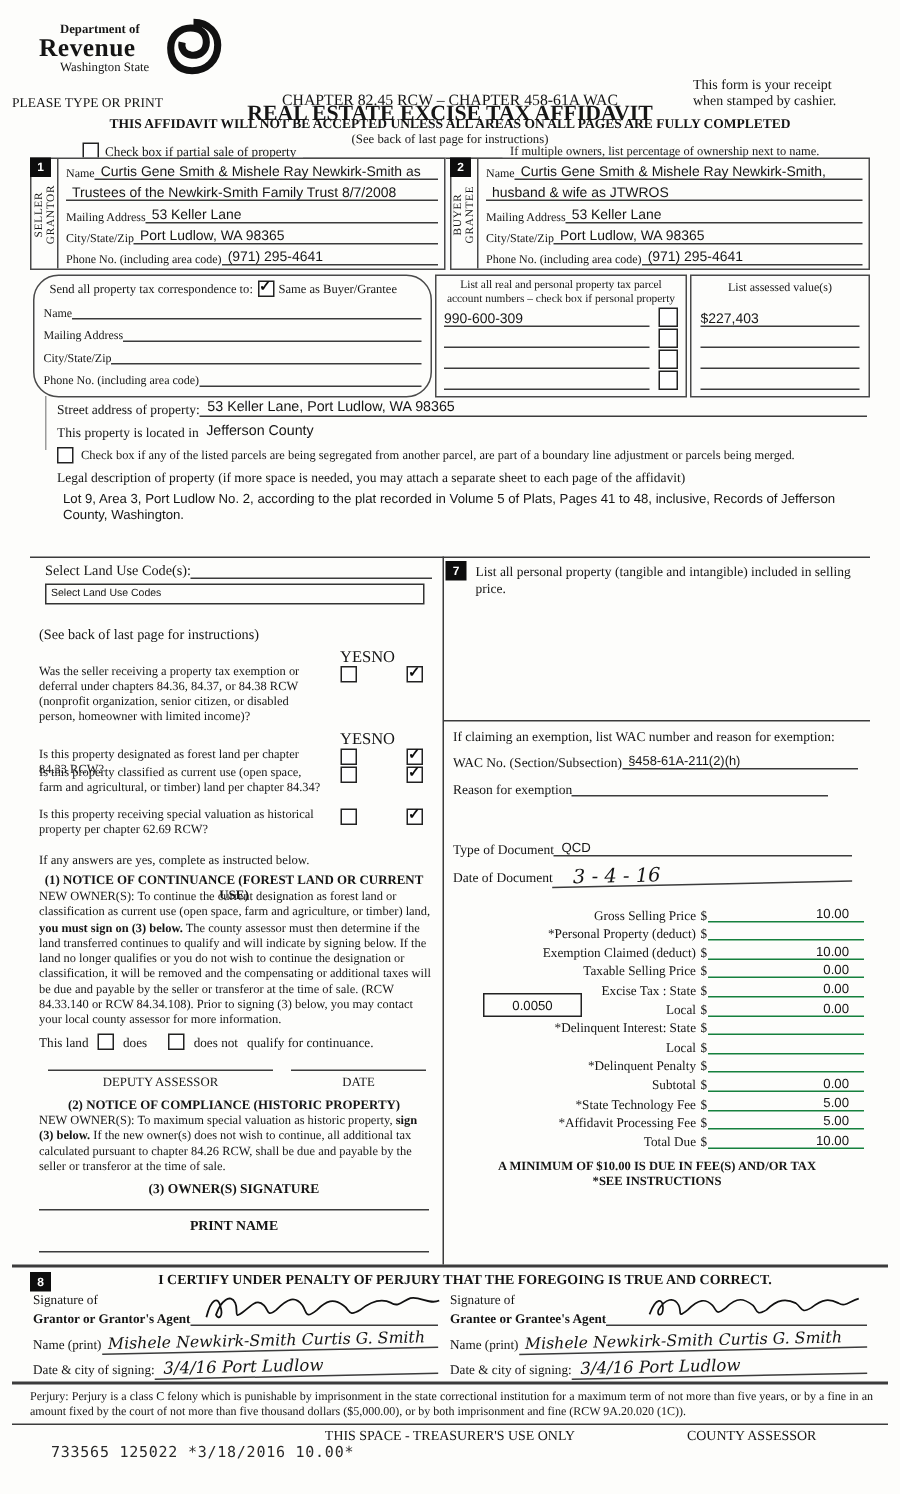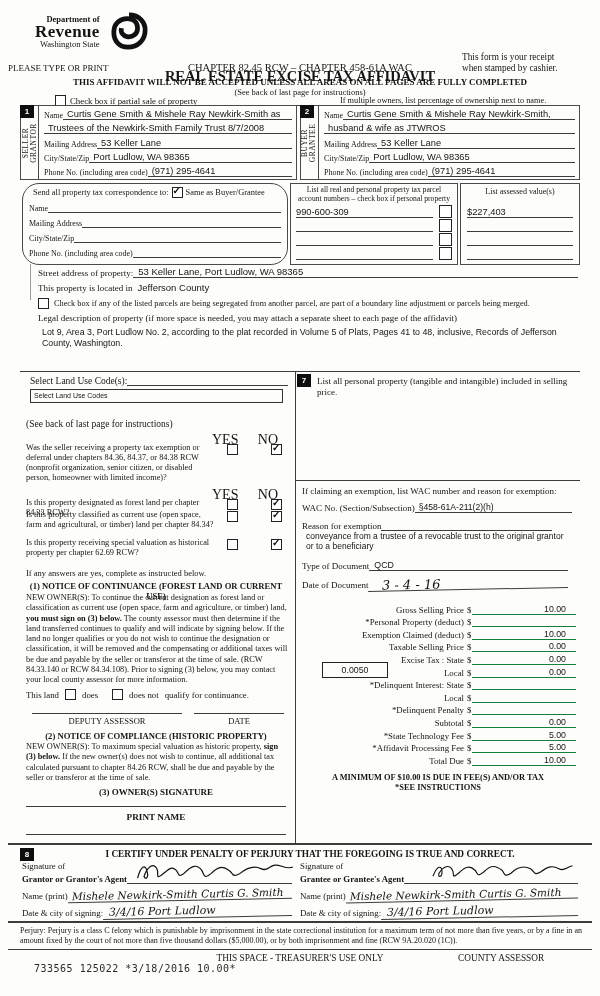--- a/index.html
+++ b/index.html
@@ -27,39 +27,39 @@
       text-align:center;white-space:nowrap;}
   .prow{display:flex;align-items:flex-end;height:14.2px;padding:0 4px 0 6px;}
   .plab{font-size:8px;white-space:nowrap;}
   .pval{font-size:9.3px;padding-left:4px;}
   .srow{display:flex;align-items:flex-end;height:15px;padding:0 6px;}
   .slab{font-size:8px;white-space:nowrap;}
   .qtxt{font-size:8.3px;line-height:9.9px;}
   .qrow{display:flex;position:absolute;left:4px;right:0;}
   .qbody{width:200px;}
   .qcbs{display:flex;width:58px;justify-content:space-between;padding:1px 8px 0 10px;}
-  .ynhead{position:absolute;right:2px;width:66px;display:flex;justify-content:space-between;
-      padding:0 10px;font-size:14px;}
+  .ynhead{position:absolute;right:2px;width:66px;display:flex;justify-content:center;
+      padding:0 10px;font-size:11px;}
   .para{font-size:8.3px;line-height:10.3px;text-align:left;}
   .feerow{display:flex;align-items:flex-end;height:12.6px;position:relative;}
   .feelab{width:166px;text-align:right;font-size:8.8px;white-space:nowrap;}
   .feedol{margin:0 1px 0 3px;font-size:8.8px;}
   .feeline{flex:1;border-bottom:1px solid #15803d;text-align:right;font-size:8.8px;
       padding-right:10px;font-family:"Liberation Sans",sans-serif;}
   .ratebox{position:absolute;left:24px;top:-3px;width:64px;height:14px;border:1.5px solid #222;
       text-align:center;font-size:8.8px;line-height:14px;font-family:"Liberation Sans",sans-serif;}
   .line{background:#3c3c3c;}
   .sig-svg{position:absolute;pointer-events:none;}
 </style>
 </head>
 <body>
 
 <div class="page">
 
-  <div class="abs" style="left:26px;top:14px;text-align:right;">
+  <div class="abs" style="left:26px;top:14px;">
     <div style="font-size:8.5px;font-weight:bold;padding-left:14px;">Department of</div>
     <div style="font-size:17px;font-weight:bold;letter-spacing:.3px;line-height:15px;">Revenue</div>
     <div style="font-size:8.5px;padding-left:14px;">Washington State</div>
   </div>
   <svg class="abs" style="left:110px;top:12px;" width="38" height="38" viewBox="0 0 40 40">
     <path d="M20 3 C31 3 37 11 37 19 C37 30 29 37 19 37 C9 37 4 30 4 21 C4 12 11 7 18 7 C25 7 29 11 29 17 C29 23 24 27 18 26 C14 25 11 22 12 17" fill="none" stroke="#111" stroke-width="5"></path>
   </svg>
 
   <div class="abs ctr b" style="left:130px;top:44px;width:340px;font-size:14.5px;margin-top:24px;">REAL ESTATE EXCISE TAX AFFIDAVIT</div>
   <div class="abs ctr" style="left:130px;top:62px;width:340px;font-size:10.5px;">CHAPTER 82.45 RCW – CHAPTER 458-61A WAC</div>
@@ -295,21 +295,20 @@
     <div class="abs line" style="left:0;top:108px;width:284px;height:1px;"></div>
     <div class="abs" style="left:6px;top:114px;width:272px;font-size:9px;">If claiming an exemption, list WAC number and reason for exemption:</div>
     <div class="abs frow" style="left:6px;top:130px;width:270px;font-size:9px;">
       <span>WAC No. (Section/Subsection)</span>
       <span class="ful san" style="font-size:8.6px;padding-left:4px;">§458-61A-211(2)(h)</span>
     </div>
     <div class="abs frow" style="left:6px;top:148px;width:250px;font-size:9px;">
       <span>Reason for exemption</span>
       <span class="ful"></span>
     </div>
-    <div class="abs san" style="left:10px;top:159px;width:262px;font-size:8.5px;line-height:10px;">conveyance from a trustee of a revocable trust to the original grantor or to a beneficiary</div>
     <div class="abs frow" style="left:6px;top:188px;width:266px;font-size:9px;">
       <span>Type of Document</span>
       <span class="ful san" style="font-size:8.8px;padding-left:5px;">QCD</span>
     </div>
     <div class="abs frow" style="left:6px;top:206px;width:266px;font-size:9px;">
       <span>Date of Document</span>
       <span class="ful hand" style="font-size:13px;padding-left:14px;line-height:11px;">3 - 4 - 16</span>
     </div>
 
     <div class="abs" style="left:2px;top:230px;width:278px;">

